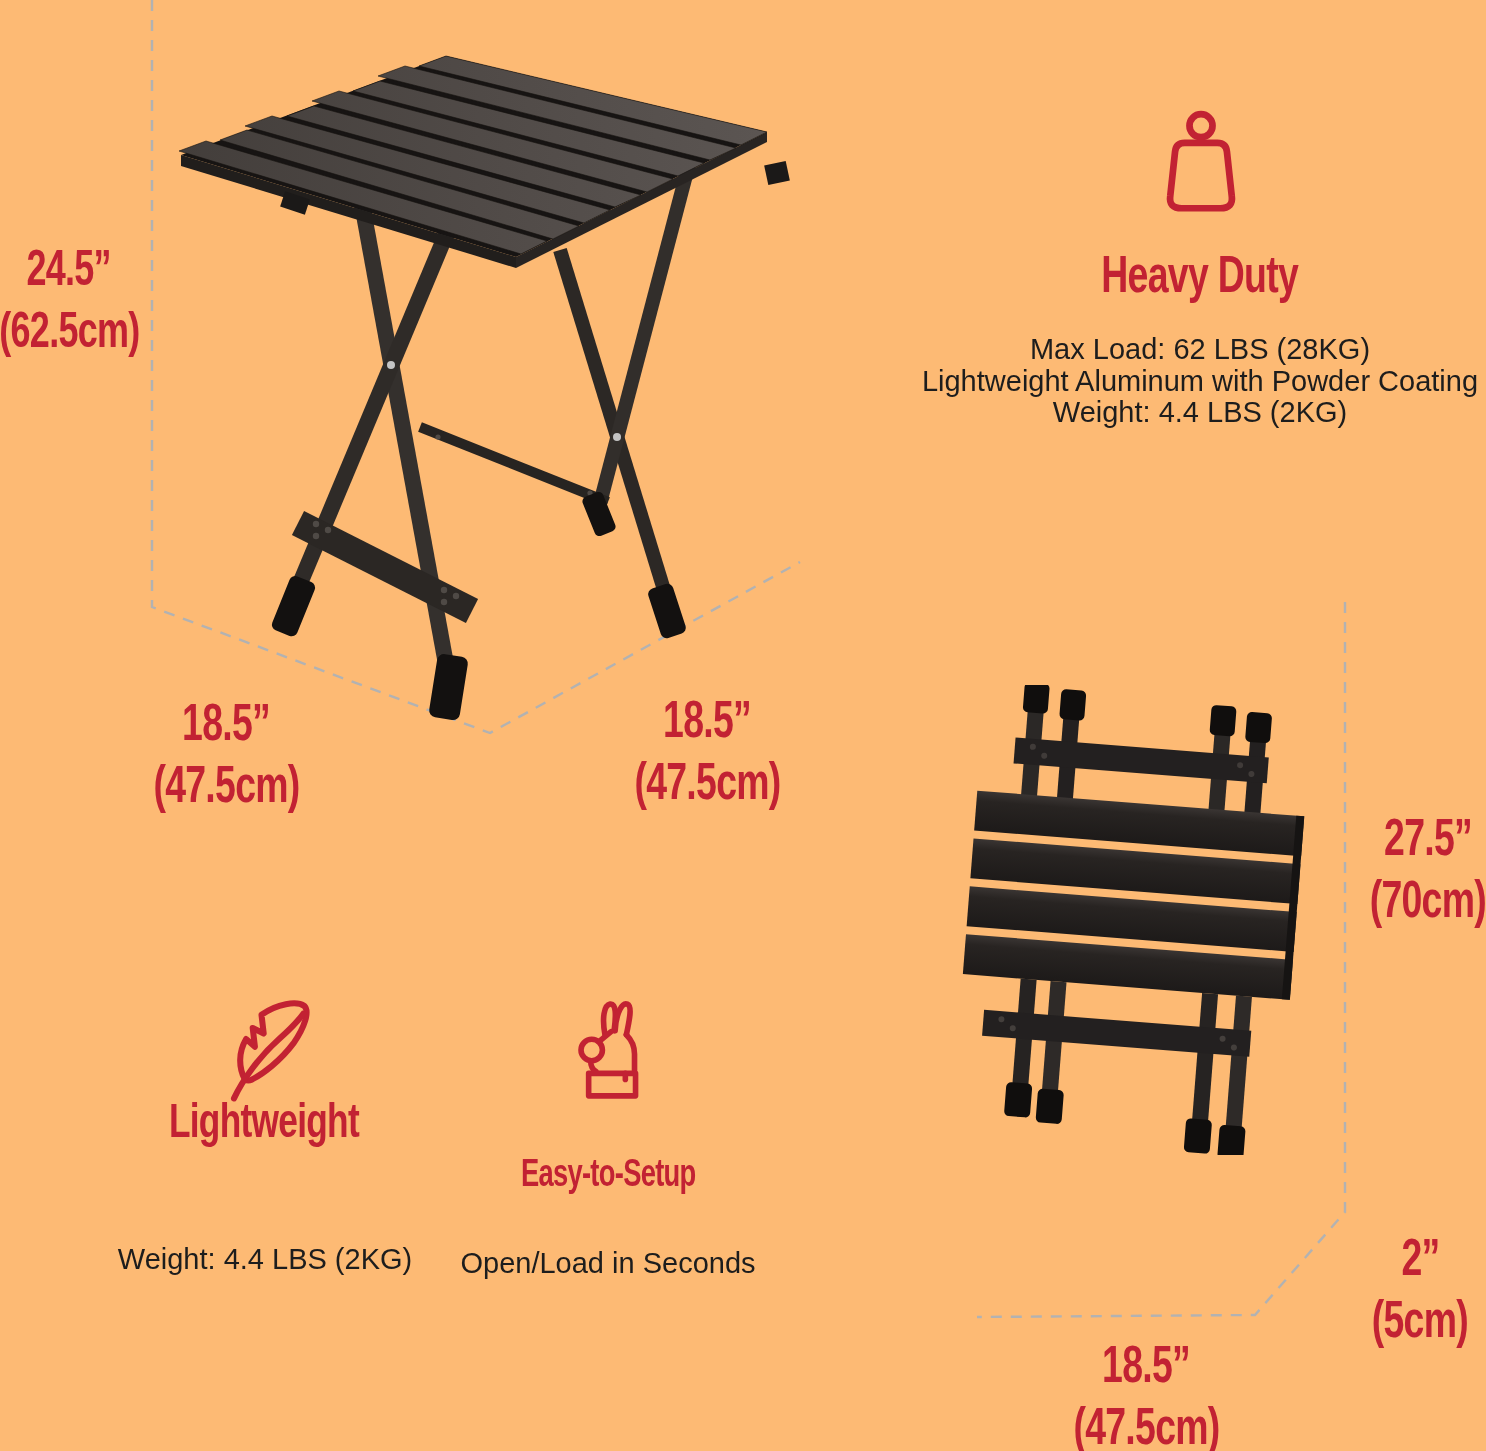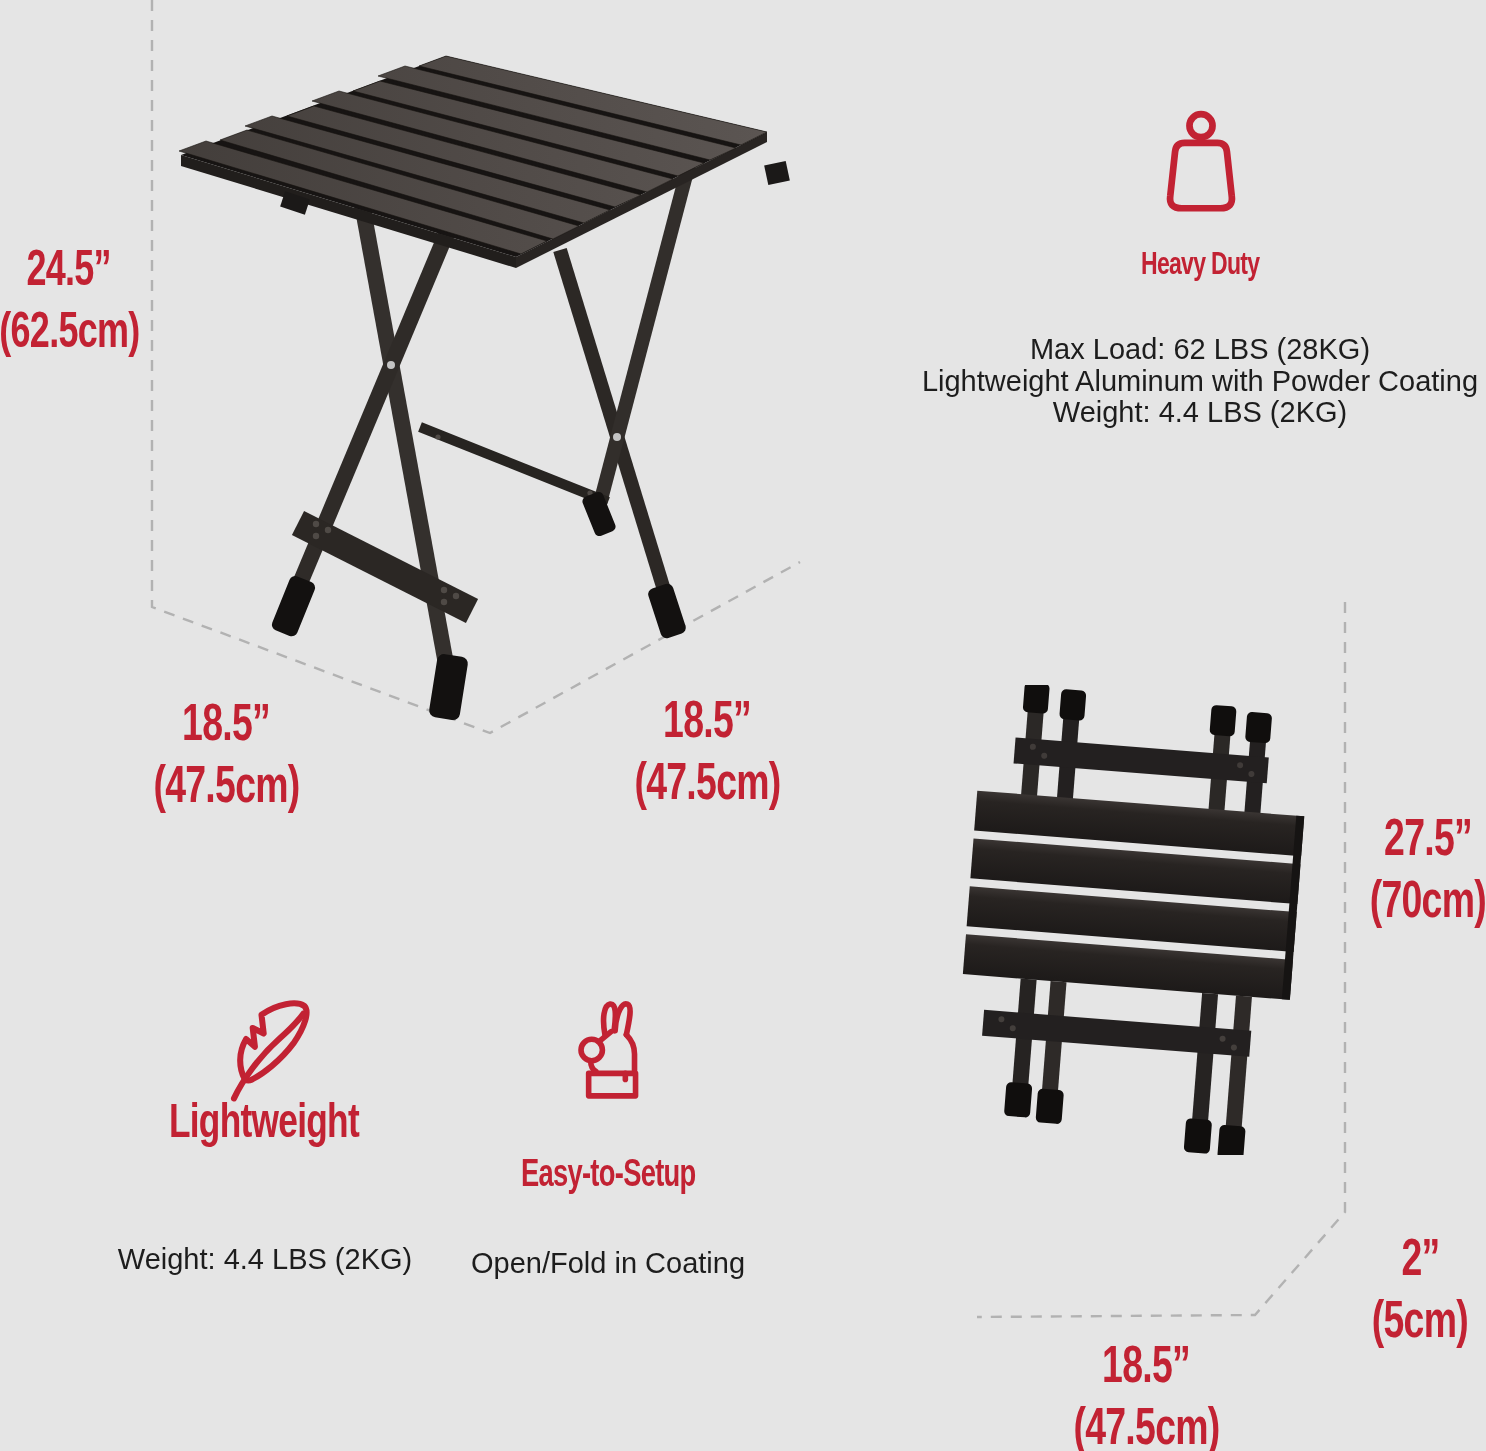--- a/index.html
+++ b/index.html
@@ -1,29 +1,29 @@
 <!DOCTYPE html>
 <html><head>
 <meta charset="utf-8">
 <style>
   html,body{margin:0;padding:0;background:#fff;}
   .page{
-    position:relative;width:1486px;height:1451px;background:#e5e5e5;
+    position:relative;width:1486px;height:1451px;background:#fdba74;
     overflow:hidden;font-family:"Liberation Sans",sans-serif;
   }
   svg{display:block;}
   .abs{position:absolute;}
   
   .dim{position:absolute;width:240px;text-align:center;color:#c22233;font-weight:700;}
   .dim .dl{height:62px;line-height:62px;font-size:52px;white-space:nowrap;}
   .dim.big .dl{font-size:50px;}
   .cn{display:inline-block;transform:scaleX(0.72);transform-origin:50% 50%;letter-spacing:-1px;}
   
   .ftitle{position:absolute;width:360px;text-align:center;color:#c22233;
-          font-weight:700;font-size:32px;line-height:1.1;white-space:nowrap;}
+          font-weight:700;font-size:52px;line-height:1.1;white-space:nowrap;}
   
   .fbody{position:absolute;text-align:center;color:#1d1d1d;font-size:29px;line-height:31.5px;white-space:nowrap;}
   .iconbox{position:absolute;}
 </style>
 </head>
 <body>
 
 <div class="page">
 
   <svg class="abs" style="left:0;top:0;z-index:0;" width="1486" height="1451" viewBox="0 0 1486 1451">
@@ -211,16 +211,16 @@
       <path d="M51 36 C56 41 59 47 59 55 L59 71"></path>
       <path d="M16 62 C16 66 18 70 21 72"></path>
       <rect x="14" y="74" width="46" height="22"></rect>
       <path d="M50 74 L50 80"></path>
     </svg>
   </div>
   <div class="ftitle" style="left:428px;top:1153px;font-size:38px;">
     <span class="cn">Easy-to-Setup</span>
   </div>
   <div class="fbody" style="left:358px;top:1248px;width:500px;">
-    <div>Open/Fold in Coating</div>
+    <div>Open/Load in Seconds</div>
   </div>
 
 </div>
 
 </body></html>

